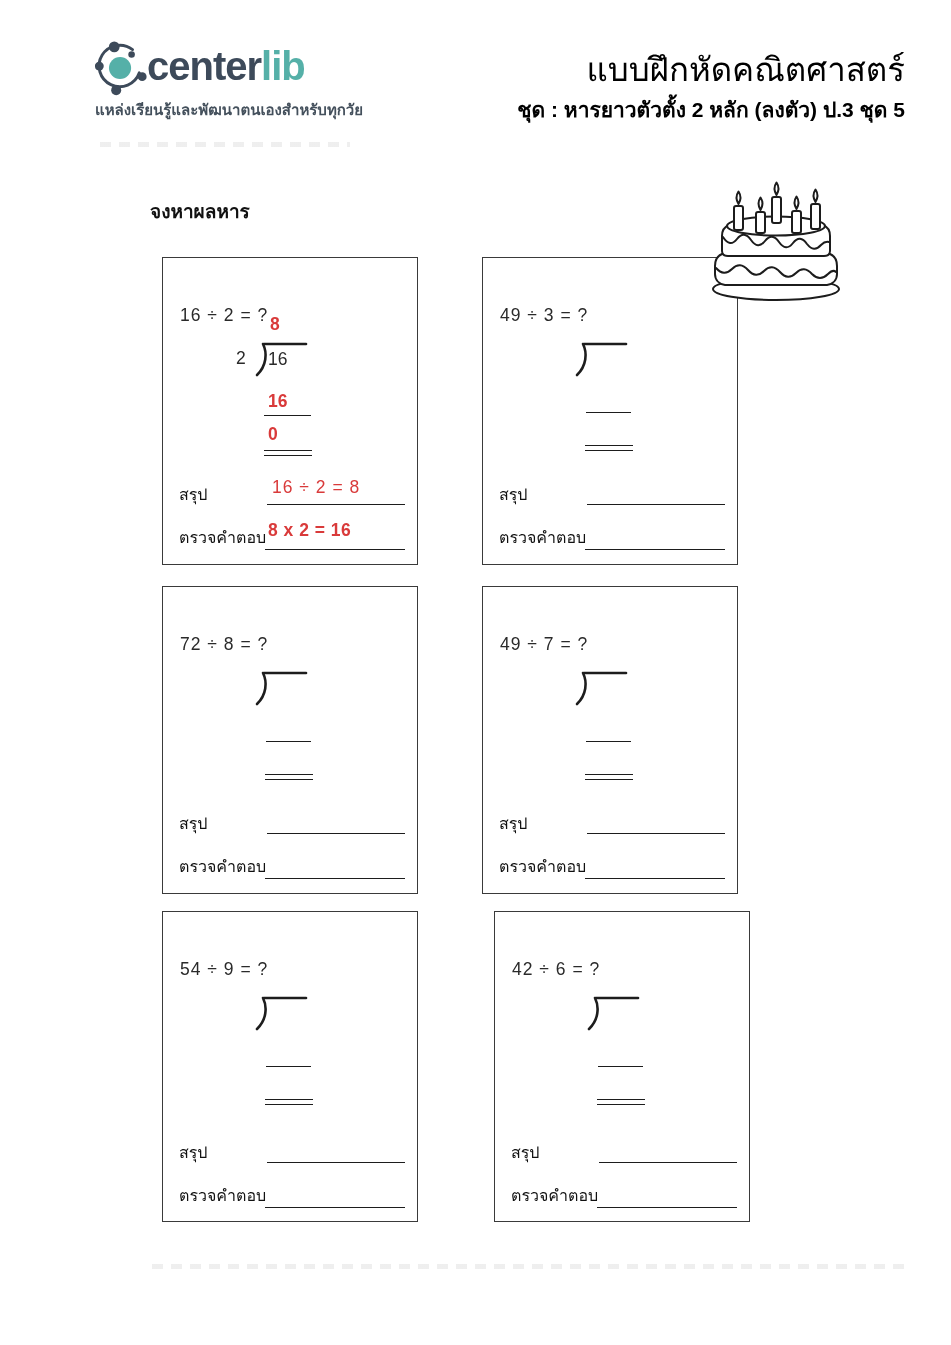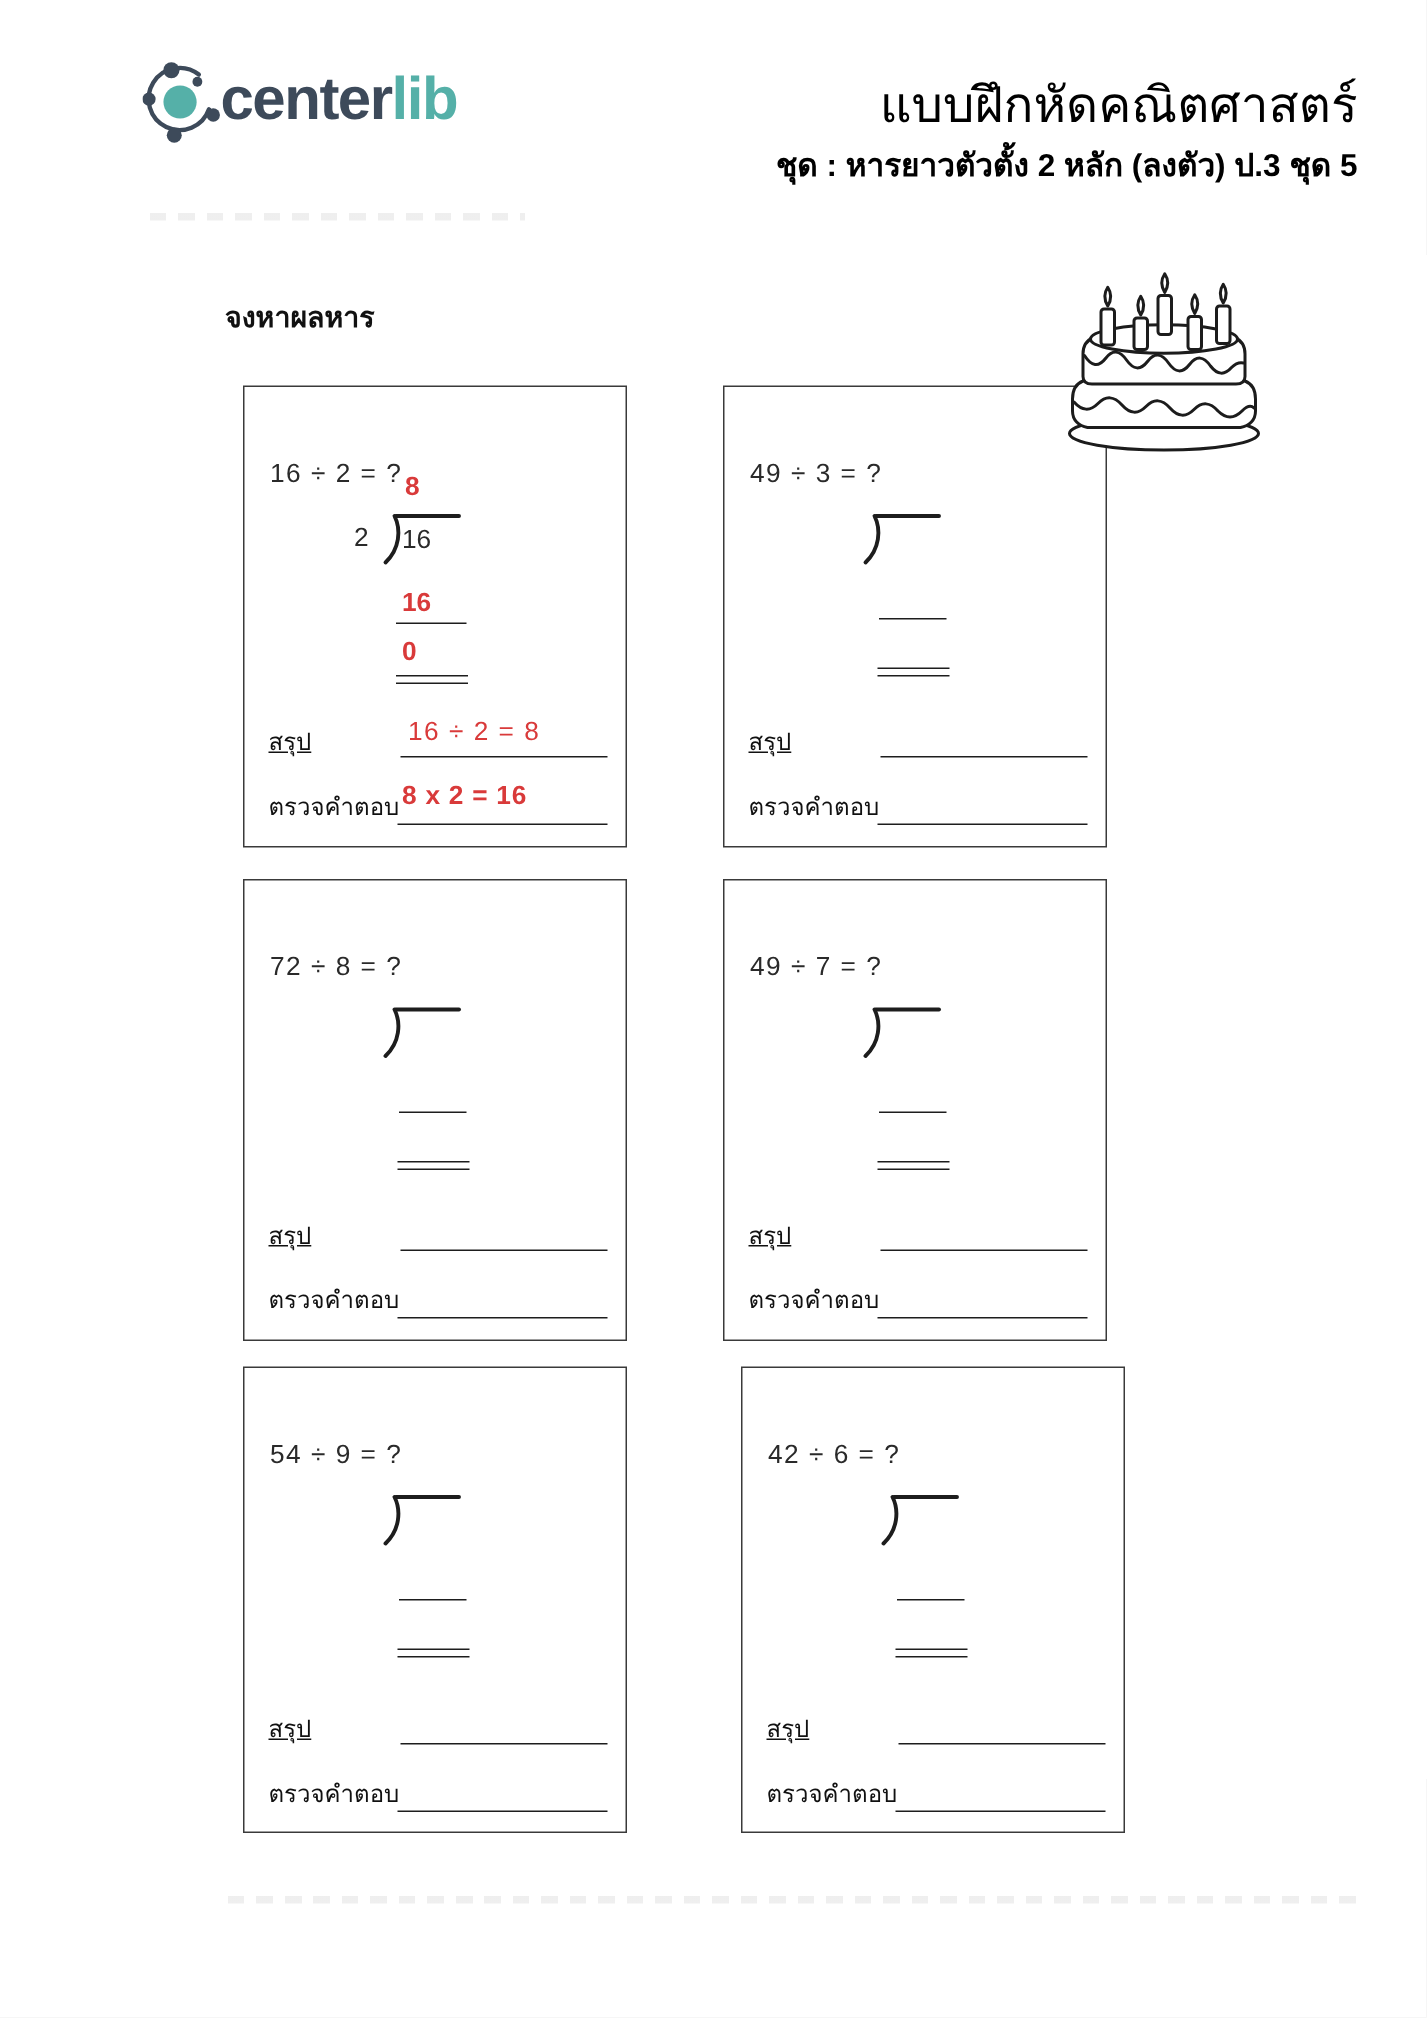--- a/index.html
+++ b/index.html
@@ -45,21 +45,21 @@
   .bracket path { stroke:#1d1d1d; stroke-width:2.6; fill:none; stroke-linecap:round; }
 
   .rule  { position:absolute; border-top:1.8px solid #1d1d1d; height:0; }
   .rule2 { position:absolute; height:6px; border-top:1.8px solid #1d1d1d; border-bottom:1.8px solid #1d1d1d; }
   .l-single { left:103px; top:154px; width:45px; }
   .l-double { left:102px; top:187px; width:48px; }
   .l-sum    { left:104px; top:246px; width:138px; border-top-width:1.5px; }
   .l-chk    { left:102px; top:291px; width:140px; border-top-width:1.5px; }
 
   .lbl { position:absolute; font-size:16px; color:#111; }
-  .lbl-sum { left:16px; top:224px;text-decoration:underline; }
+  .lbl-sum { left:16px; top:224px; }
   .lbl-chk { left:16px; top:267px; }
 
   .num { position:absolute; font-size:17.5px; color:#2a2a2a; }
   .red { color:var(--answer-red); }
   .quot     { left:107px; top:56px; font-weight:600; }
   .divisor  { left:73px;  top:90px; }
   .dividend { left:105px; top:91px; }
   .work-sub { left:105px; top:133px; font-weight:600; }
   .work-rem { left:105px; top:166px; font-weight:600; }
   .solved .l-single { top:157px; width:47px; left:101px; }
@@ -78,20 +78,21 @@
       <circle cx="20" cy="7" r="5.6" fill="#3d4a5a"></circle>
       <circle cx="4.5" cy="27" r="4.6" fill="#3d4a5a"></circle>
       <circle cx="22" cy="52" r="5.2" fill="#3d4a5a"></circle>
       <circle cx="49" cy="38" r="4.6" fill="#3d4a5a"></circle>
       <circle cx="38" cy="15" r="3.4" fill="#3d4a5a"></circle>
       <circle cx="26" cy="29" r="11.5" fill="#55b0a8"></circle>
     </svg>
     <div class="wordmark">
       <span class="brand-primary">center</span><span class="brand-accent">lib</span>
     </div>
+    <div class="tagline">แหล่งเรียนรู้และพัฒนาตนเองสำหรับทุกวัย</div>
   </div>
 
   <div class="titles">
     <div class="main-title">แบบฝึกหัดคณิตศาสตร์</div>
     <div class="sub-title">ชุด : หารยาวตัวตั้ง 2 หลัก (ลงตัว) ป.3 ชุด 5</div>
   </div>
 
   <div class="faint-line faint-top"></div>
 
   <div class="instruction">จงหาผลหาร</div>

